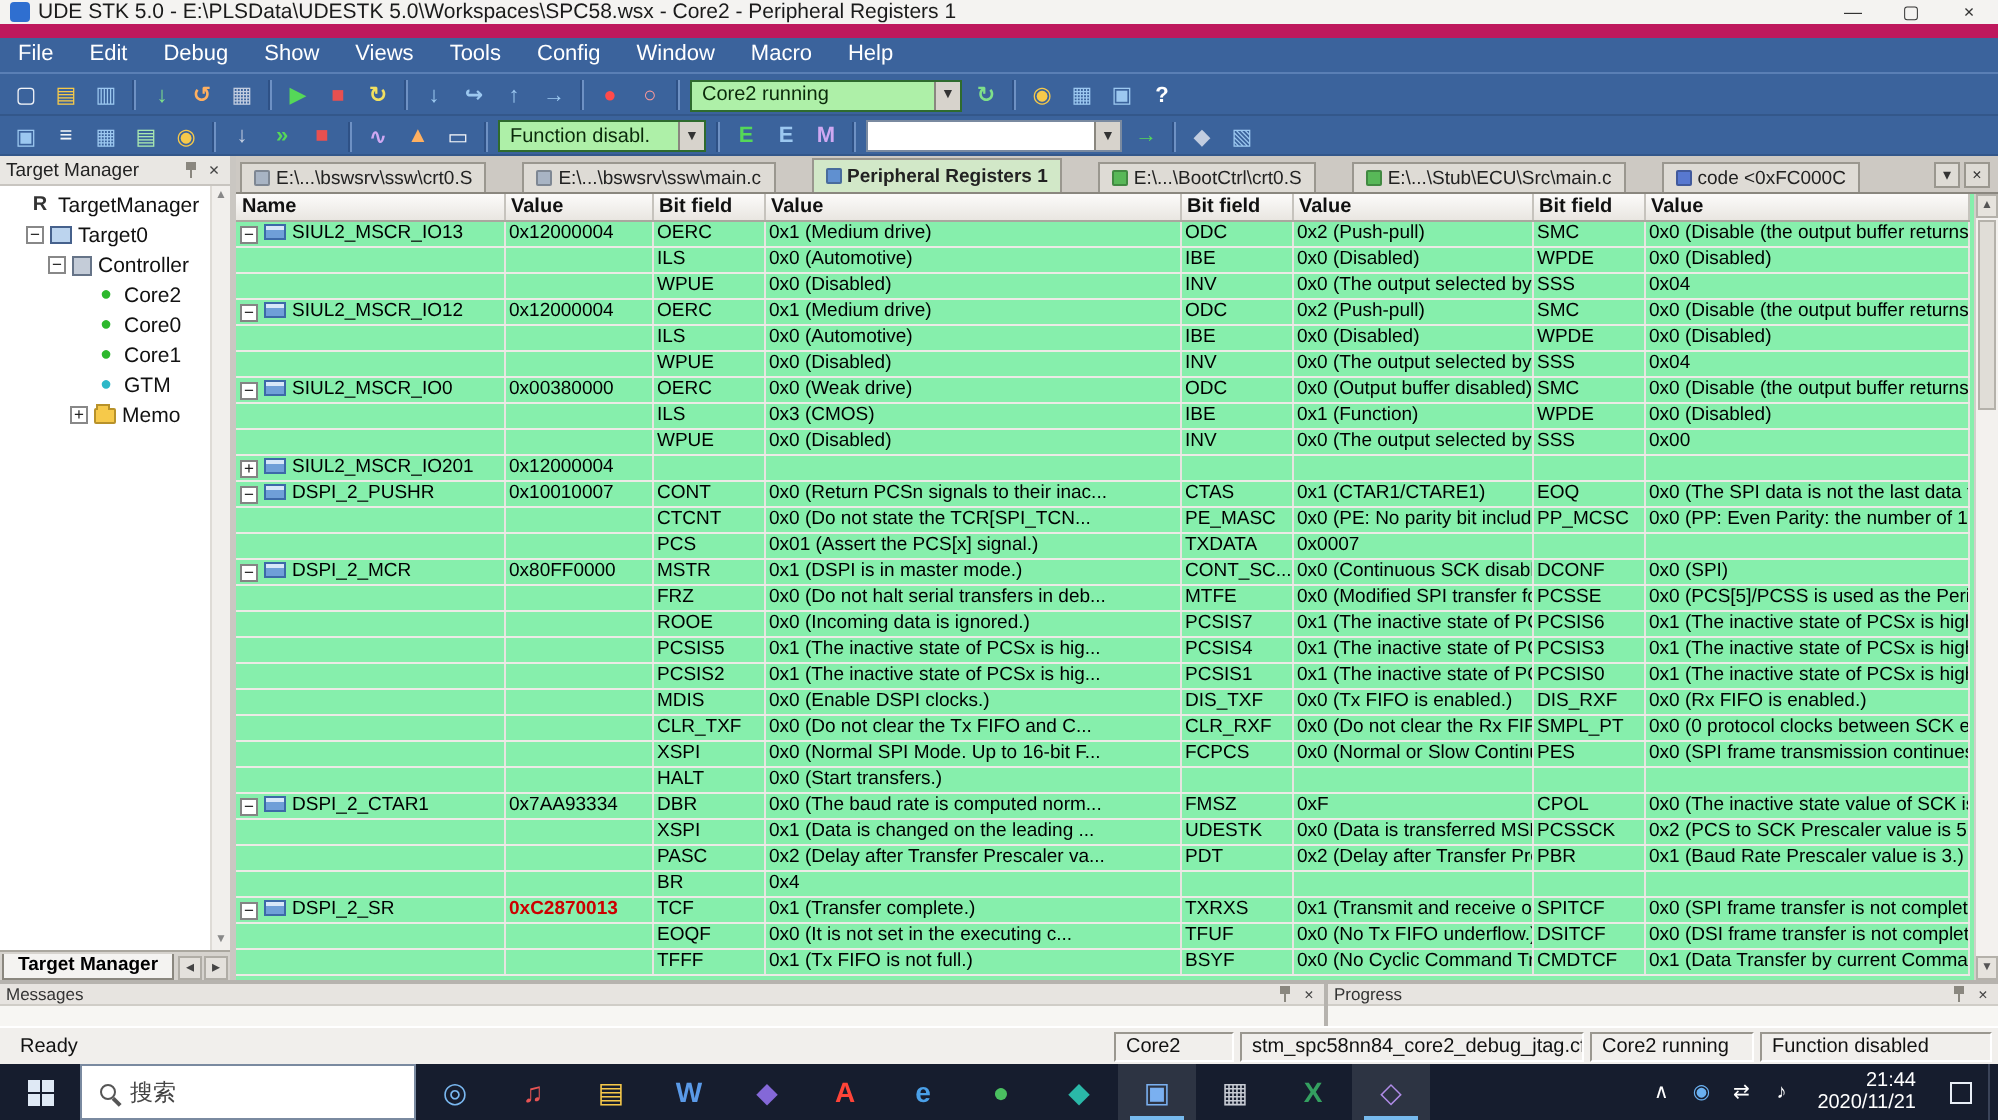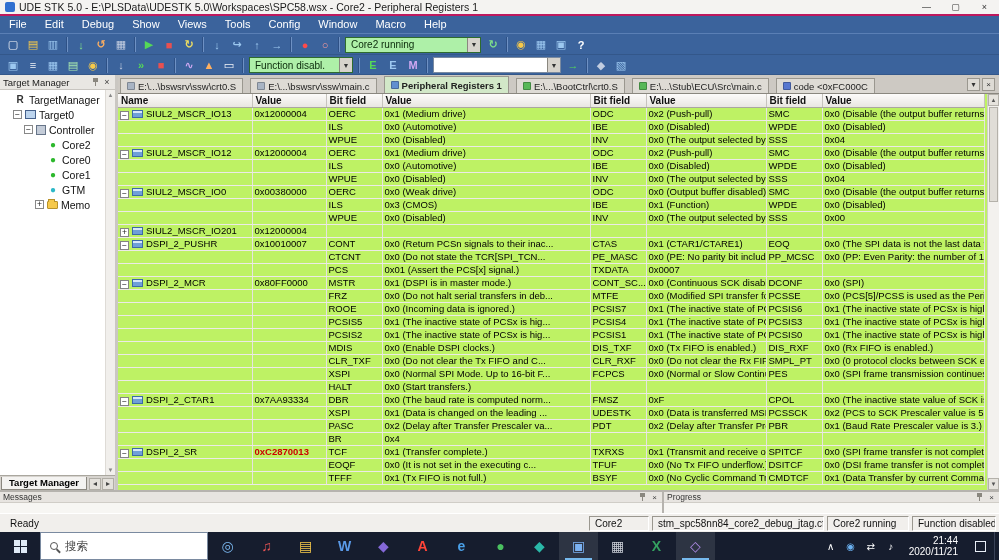--- a/index.html
+++ b/index.html
@@ -1,21 +1,21 @@
 <!DOCTYPE html>
 <html><head>
 <meta charset="utf-8">
 <style>
 *{margin:0;padding:0;box-sizing:border-box}
 html,body{width:999px;height:560px;overflow:hidden}
 body{font-family:"Liberation Sans","DejaVu Sans",sans-serif;background:#d6d3ce;font-size:11px}
 .window{width:999px;height:560px;display:flex;flex-direction:column}
 
 
-.titlebar{flex:0 0 16px;background:#f4f3f1;display:flex;align-items:center;gap:4px;padding-left:5px;font-size:10.5px;color:#1a1a1a;border-bottom:2px solid #be185d}
+.titlebar{flex:0 0 16px;background:#f4f3f1;display:flex;align-items:center;gap:4px;padding-left:5px;font-size:10.5px;color:#1a1a1a;border-bottom:7px solid #be185d}
 .app-logo{width:10px;height:10px;background:#2f6fd0;border-radius:2px;flex:0 0 auto}
 .title-text{white-space:nowrap;overflow:hidden}
 .win-controls{margin-left:auto;display:flex;height:100%}
 .wc{width:29px;display:flex;align-items:center;justify-content:center;font-size:9px;color:#333}
 
 
 .menubar{flex:0 0 17px;background:#3b639c;display:flex;align-items:center;color:#fff}
 .menu-item{padding:0 9px;font-size:11px;line-height:17px}
 .toolbar{background:#3b639c;display:flex;align-items:center;padding:0 3px}
 .toolbar.row1{flex:0 0 22px;border-top:1px solid #5a7fb5;box-shadow:inset 0 -1px #33578a}
@@ -50,29 +50,29 @@
 .ti-folder::before{content:'';position:absolute;top:-3px;left:0;width:5px;height:2px;background:#f6c94a;border:1px solid #b8922a;border-bottom:none}
 .tree-scrollbar{flex:0 0 10px;background:#f1efec;border-left:1px solid #dedbd6;display:flex;flex-direction:column;align-items:center;justify-content:space-between;font-size:6px;color:#888;padding:2px 0}
 .panel-bottom{flex:0 0 15px;background:#d6d3ce;border-top:1px solid #aaa79f;display:flex;align-items:center;padding:1px 1px 0}
 .bottom-tab{font-size:9.5px;font-weight:bold;padding:0 7px;background:#f4f3f1;border:1px solid #8a877f;border-top:none;line-height:12px;height:13px}
 .pb-arrows{margin-left:auto;display:flex;gap:1px;font-size:8px;color:#444}
 .pb-arrows span{width:12px;height:12px;background:#e4e1dc;border:1px solid #b0ada6;display:flex;align-items:center;justify-content:center}
 
 
 .main-panel{flex:1;display:flex;flex-direction:column;min-width:0;background:#fff}
 .doc-tabs{flex:0 0 18px;background:#cdc9c3;display:flex;align-items:flex-end;padding:1px 2px 0;gap:1px;border-bottom:1px solid #8a877f}
-.tabs-strip{display:flex;align-items:flex-end;gap:7px;min-width:0;overflow:hidden}
+.tabs-strip{display:flex;align-items:flex-end;gap:18px;min-width:0;overflow:hidden}
 .doc-tab{height:15px;display:flex;align-items:center;gap:3px;padding:0 6px;font-size:9.5px;color:#222;background:#dedbd5;border:1px solid #9a978f;border-bottom:none;white-space:nowrap;flex:0 0 auto}
 .doc-tab.active{height:17px;background:#d2e8c8;font-weight:bold}
 .tab-icon{width:8px;height:8px;border-radius:1px;flex:0 0 auto;border:1px solid rgba(0,0,0,.25)}
 .tabs-right{margin-left:auto;display:flex;align-items:center;gap:2px;padding:0 2px 2px 4px;flex:0 0 auto}
 .tabs-right span{width:13px;height:13px;background:#dedbd5;border:1px solid #9a978f;display:flex;align-items:center;justify-content:center;font-size:8px;color:#333}
 
 .table-zone{flex:1;display:flex;min-height:0}
-.table-scroll{flex:1;overflow:hidden;background:#bef264}
+.table-scroll{flex:1;overflow:hidden;background:#86efac}
 table.grid{border-collapse:collapse;table-layout:fixed;width:866px}
 col.c-name{width:134px}col.c-value{width:74px}col.c-bf1{width:56px}col.c-v1{width:208px}
 col.c-bf2{width:56px}col.c-v2{width:120px}col.c-bf3{width:56px}col.c-v3{width:162px}
 table.grid th{height:13px;background:linear-gradient(#fcfbfa,#e9e6e1);border-right:1px solid #c6c3bd;border-bottom:1px solid #aaa79f;font-size:10px;text-align:left;padding:0 3px;font-weight:bold;color:#111;white-space:nowrap;overflow:hidden}
 table.grid td{height:12.45px;font-size:9.5px;line-height:12px;padding:0 2px;border-right:1px solid #e6e4e0;border-bottom:1px solid #eceae6;white-space:nowrap;overflow:hidden;color:#000}
 tr.reg-first td{border-top:1px solid #dcd9d4}
 .gexp{display:inline-block;width:9px;height:9px;border:1px solid #848484;background:#fff;font-size:8.5px;line-height:7px;text-align:center;color:#222;margin-right:3px;vertical-align:-1px}
 .reg-icon{display:inline-block;width:11px;height:8px;margin-right:3px;background:linear-gradient(#d7e7f9 0 2px,#6f9fd8 2px 100%);border:1px solid #3c69a8;vertical-align:-1px}
 .vscrollbar{flex:0 0 12px;background:#f3f1ee;border-left:1px solid #d2cfc9;display:flex;flex-direction:column}
 .sb-btn{flex:0 0 12px;background:#e6e3dd;border:1px solid #b4b1aa;font-size:6px;color:#555;display:flex;align-items:center;justify-content:center}
@@ -86,21 +86,21 @@
 .bpanel.progress{flex:1}
 .bp-header{flex:0 0 11px;display:flex;align-items:center;background:#e7e4e0;border-bottom:1px solid #d0cdc7;font-size:8.5px;color:#333;padding:0 3px;gap:4px}
 .bp-title{flex:1;white-space:nowrap;overflow:hidden}
 .bp-close{font-size:8px;color:#444;width:9px;text-align:center}
 .bp-body{flex:1;background:#f7f6f3}
 
 
 .statusbar{flex:0 0 19px;background:#f1efec;border-top:1px solid #fff;display:flex;align-items:center;font-size:10px;color:#111;padding:0 3px}
 .sb-ready{padding:0 7px;flex:1}
 .sb-cell{height:15px;line-height:13px;border:1px solid;border-color:#9a978f #fff #fff #9a978f;margin-left:3px;padding:0 5px;white-space:nowrap;overflow:hidden}
-.sb-cell.c0{width:60px}.sb-cell.c1{width:172px}.sb-cell.c2{width:82px}.sb-cell.c3{width:84px}
+.sb-cell.c0{width:60px}.sb-cell.c1{width:172px}.sb-cell.c2{width:82px}.sb-cell.c3{width:116px}
 
 
 .taskbar{flex:0 0 28px;background:#161d2e;display:flex;align-items:stretch;color:#fff}
 .start{width:40px;display:flex;align-items:center;justify-content:center}
 .winlogo{display:grid;grid-template-columns:6px 6px;grid-template-rows:6px 6px;gap:1px}
 .winlogo i{background:#dfe9f5;display:block}
 .searchbox{width:168px;background:#fff;display:flex;align-items:center;gap:7px;color:#444;font-size:11.5px;padding:0 9px;border:1px solid #7a8aa0}
 .mag{width:8px;height:8px;border:1.5px solid #555;border-radius:50%;position:relative;flex:0 0 auto}
 .mag::after{content:'';position:absolute;width:5px;height:1.5px;background:#555;transform:rotate(45deg);right:-4px;bottom:-2px}
 .tk-apps{display:flex;align-items:stretch}

